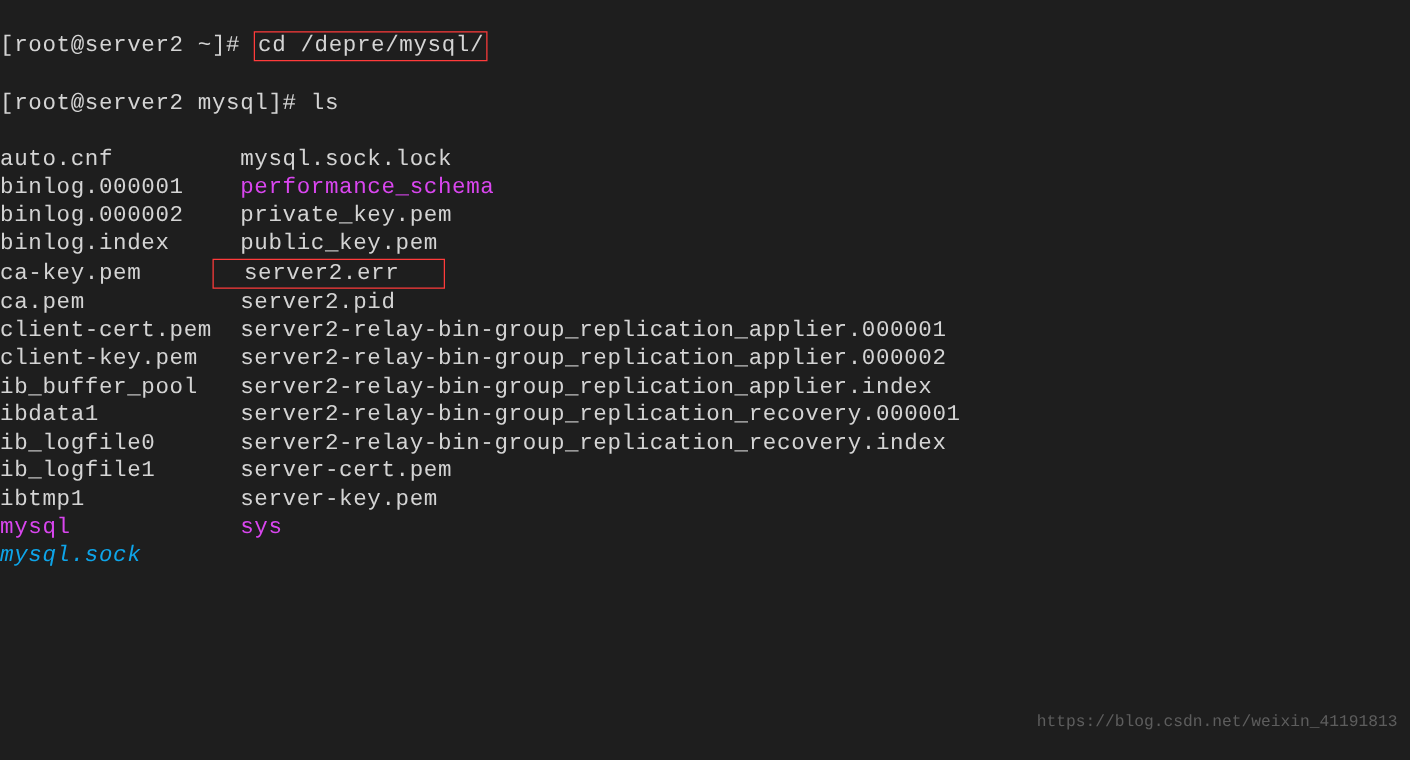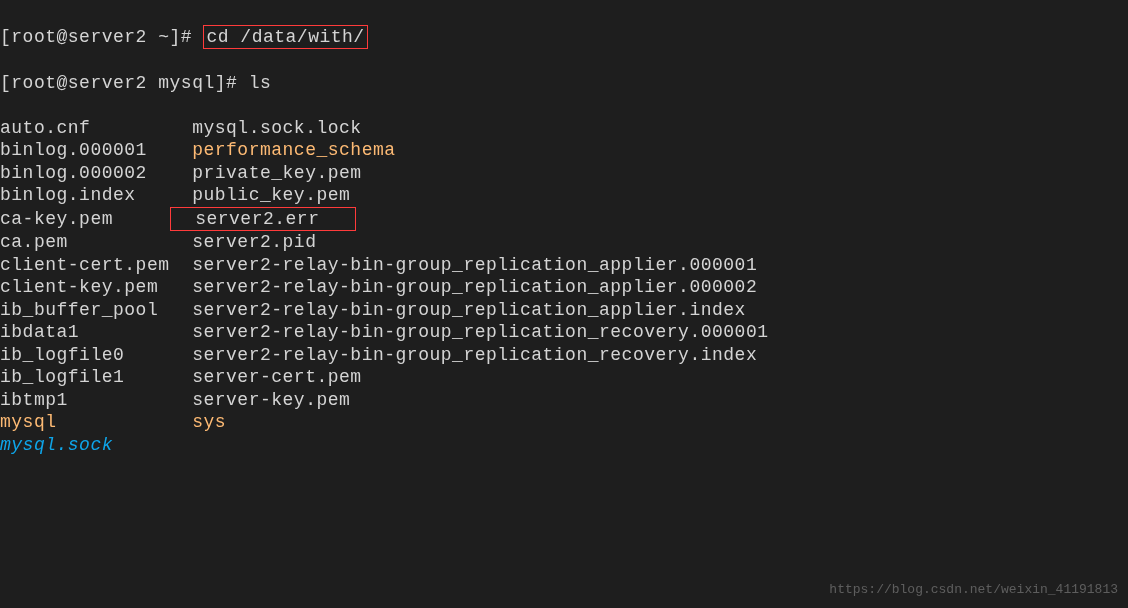--- a/index.html
+++ b/index.html
@@ -16,21 +16,21 @@
       width: 1128px;
       height: 608px;
       overflow: hidden;
       padding: 2px 0;
     }
     .terminal {
       white-space: pre;
       letter-spacing: 0.5px;
     }
     .blue {
-      color: #fdba74;
+      color: #d946ef;
     }
     .magenta {
       color: #0ea5e9;
       font-style: italic;
     }
     .red-box {
       border: 1.5px solid #ff3b3b;
       padding: 0 2px;
       display: inline-block;
     }
@@ -39,32 +39,32 @@
       text-align-last: justify;
       white-space: normal;
       letter-spacing: 0.5px;
     }
     .line {
       display: block;
       width: 100%;
     }
     .watermark {
       position: absolute;
-      bottom: 10px;
+      bottom: 22px;
       right: 10px;
       color: #888;
       font-size: 13px;
       opacity: 0.6;
     }
   </style>
 </head>
 <body>
 
 <div class="terminal">
-<span class="line"><span>[root@server2 ~]# </span><span class="red-box">cd /data/with/</span></span>
+<span class="line"><span>[root@server2 ~]# </span><span class="red-box">cd /depre/mysql/</span></span>
 <span class="line"><span>[root@server2 mysql]# </span><span>ls</span></span>
 <div id="ls-listing"><span class="line"><span>auto.cnf       </span><span>  mysql.sock.lock</span></span><span class="line"><span>binlog.000001  </span><span class="blue">  performance_schema</span></span><span class="line"><span>binlog.000002  </span><span>  private_key.pem</span></span><span class="line"><span>binlog.index   </span><span>  public_key.pem</span></span><span class="line"><span>ca-key.pem     </span><span class="red-box">  server2.err   </span></span><span class="line"><span>ca.pem         </span><span>  server2.pid</span></span><span class="line"><span>client-cert.pem</span><span>  server2-relay-bin-group_replication_applier.000001</span></span><span class="line"><span>client-key.pem </span><span>  server2-relay-bin-group_replication_applier.000002</span></span><span class="line"><span>ib_buffer_pool </span><span>  server2-relay-bin-group_replication_applier.index</span></span><span class="line"><span>ibdata1        </span><span>  server2-relay-bin-group_replication_recovery.000001</span></span><span class="line"><span>ib_logfile0    </span><span>  server2-relay-bin-group_replication_recovery.index</span></span><span class="line"><span>ib_logfile1    </span><span>  server-cert.pem</span></span><span class="line"><span>ibtmp1         </span><span>  server-key.pem</span></span><span class="line"><span class="blue">mysql          </span><span class="blue">  sys</span></span><span class="line"><span class="magenta">mysql.sock</span></span></div>
 
 
 
 
 </div>
 
 <div class="watermark">https://blog.csdn.net/weixin_41191813</div>
 

